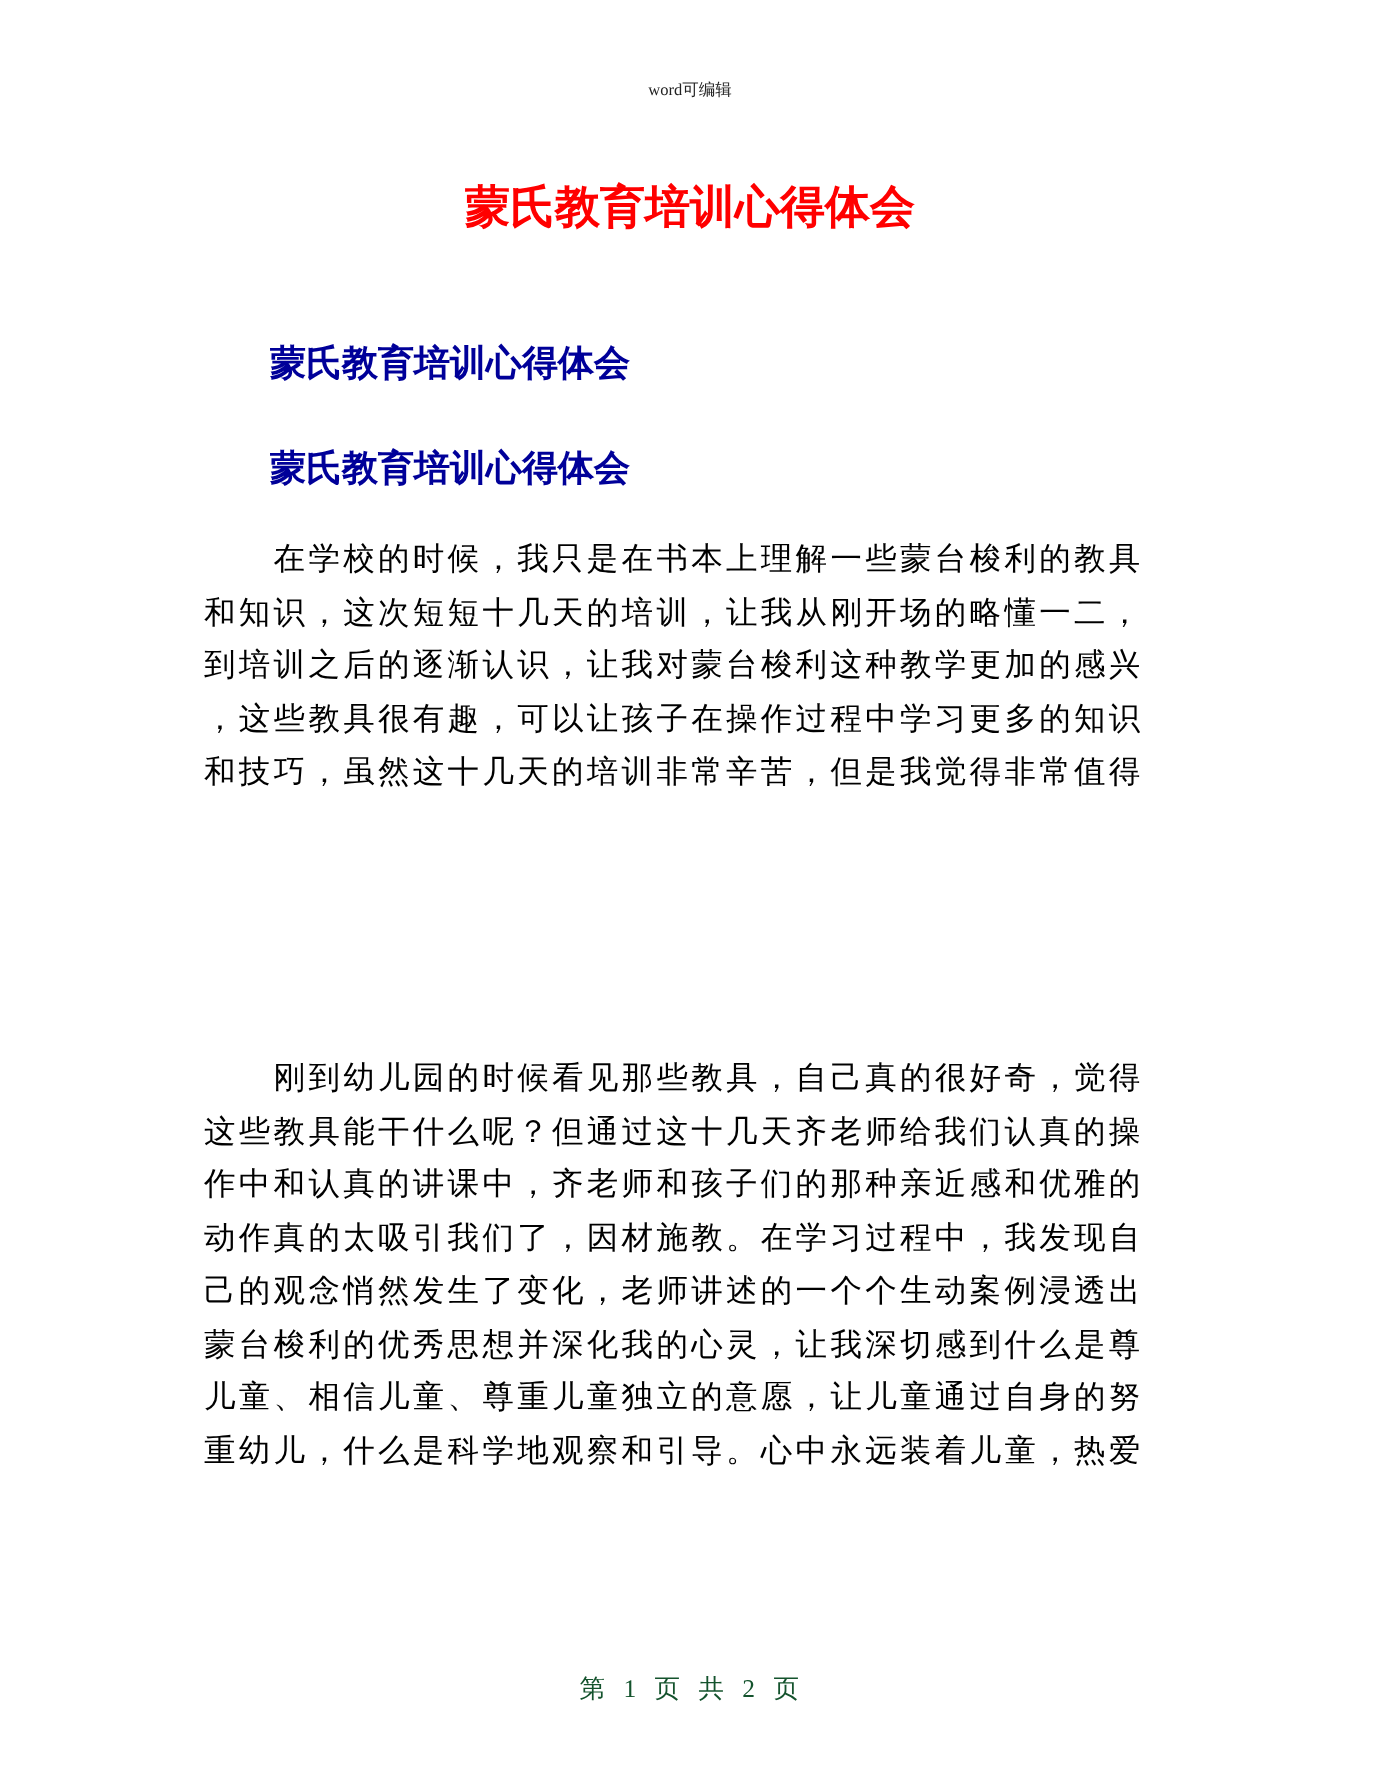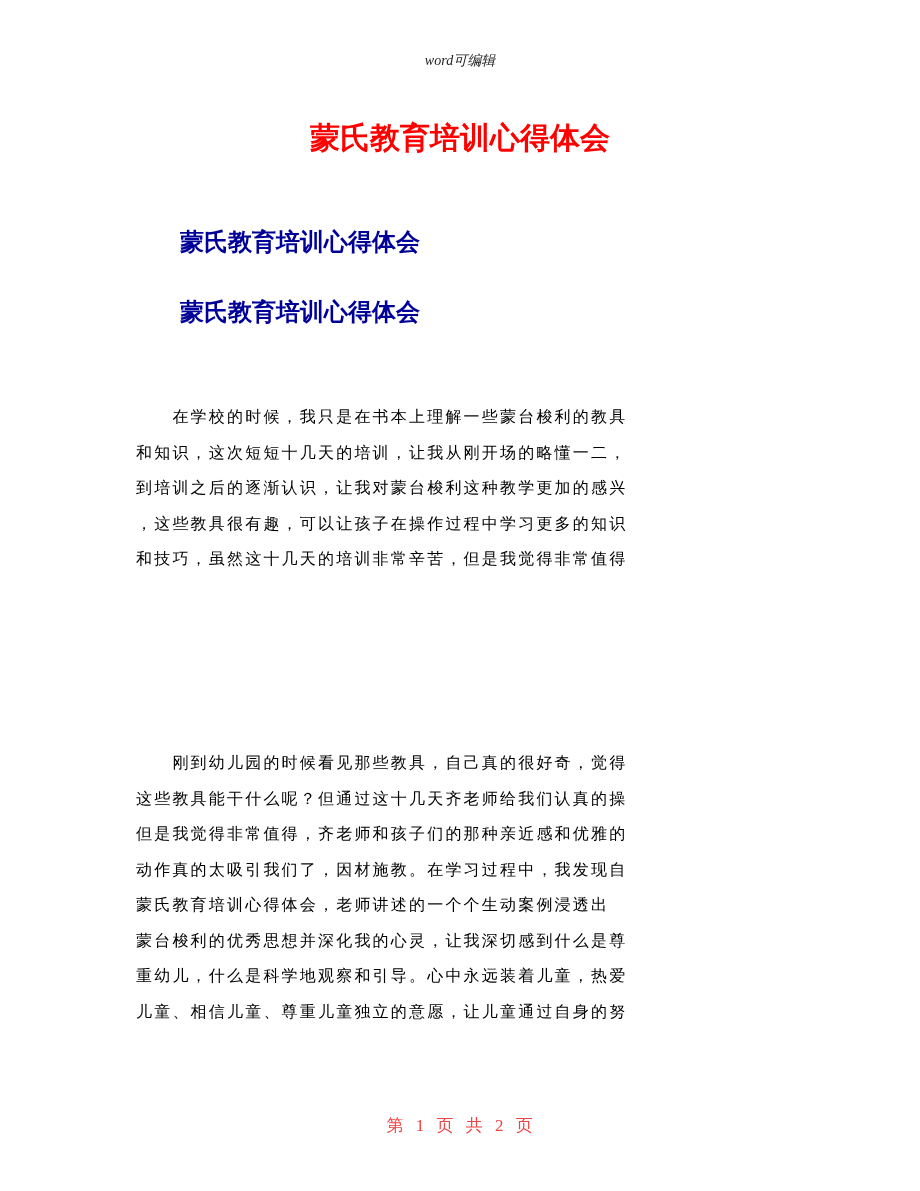--- a/index.html
+++ b/index.html
@@ -1,33 +1,33 @@
 <!DOCTYPE html>
 <html><head>
 <meta charset="utf-8">
 <style>
   html, body { margin: 0; padding: 0; background: #ffffff; }
   body { width: 920px; height: 1191px; position: relative; overflow: hidden;
          font-family: "DejaVu Serif", "Liberation Serif", serif; color: #000; }
   .header { position: absolute; top: 52px; left: 0; width: 920px; text-align: center;
-            font-size: 14px; color: #222; font-family: "Liberation Serif", serif; font-style: italic; }
+            font-size: 11px; color: #222; font-family: "Liberation Serif", serif; }
   .title { position: absolute; top: 118px; left: 0; width: 920px; text-align: center;
            font-size: 30px; font-weight: bold; color: #ff0000;
            font-family: "DejaVu Sans", sans-serif; letter-spacing: 0px; }
   .subtitle { position: absolute; left: 180px; font-size: 24px; font-weight: bold;
               color: #000099; font-family: "DejaVu Sans", sans-serif; }
   .sub1 { top: 226px; }
   .sub2 { top: 296px; }
-  .body-text { position: absolute; left: 136px; width: 650px; font-size: 16px;
-               line-height: 35.5px; letter-spacing: 2.2px; text-align: justify; margin-top: 44px; }
+  .body-text { position: absolute; left: 136px; width: 650px; font-size: 21px;
+               line-height: 35.5px; letter-spacing: 2.2px; text-align: justify; }
   .p1 { top: 355px; }
   .p2 { top: 701px; }
   .body-text .line { display: block; white-space: nowrap; height: 35.5px; }
   .footer { position: absolute; top: 1114px; left: 0; width: 920px; text-align: center;
-            font-size: 17px; color: #ef4444; font-family: "Liberation Serif", serif;
+            font-size: 17px; color: #14532d; font-family: "Liberation Serif", serif;
             word-spacing: 6px; letter-spacing: 1px; }
 </style>
 </head>
 <body>
 
 <div class="header">word可编辑</div>
 
 <div class="title">蒙氏教育培训心得体会</div>
 
 <div class="subtitle sub1">蒙氏教育培训心得体会</div>
@@ -37,21 +37,21 @@
   <span class="line">　　在学校的时候，我只是在书本上理解一些蒙台梭利的教具</span>
   <span class="line">和知识，这次短短十几天的培训，让我从刚开场的略懂一二，</span>
   <span class="line">到培训之后的逐渐认识，让我对蒙台梭利这种教学更加的感兴</span>
   <span class="line">，这些教具很有趣，可以让孩子在操作过程中学习更多的知识</span>
   <span class="line">和技巧，虽然这十几天的培训非常辛苦，但是我觉得非常值得</span>
 </div>
 
 <div class="body-text p2">
   <span class="line">　　刚到幼儿园的时候看见那些教具，自己真的很好奇，觉得</span>
   <span class="line">这些教具能干什么呢？但通过这十几天齐老师给我们认真的操</span>
-  <span class="line">但是我觉得非常值得，齐老师和孩子们的那种亲近感和优雅的</span>
+  <span class="line">作中和认真的讲课中，齐老师和孩子们的那种亲近感和优雅的</span>
   <span class="line">动作真的太吸引我们了，因材施教。在学习过程中，我发现自</span>
-  <span class="line">蒙氏教育培训心得体会，老师讲述的一个个生动案例浸透出</span>
+  <span class="line">己的观念悄然发生了变化，老师讲述的一个个生动案例浸透出</span>
   <span class="line">蒙台梭利的优秀思想并深化我的心灵，让我深切感到什么是尊</span>
+  <span class="line">儿童、相信儿童、尊重儿童独立的意愿，让儿童通过自身的努</span>
   <span class="line">重幼儿，什么是科学地观察和引导。心中永远装着儿童，热爱</span>
-  <span class="line">儿童、相信儿童、尊重儿童独立的意愿，让儿童通过自身的努</span>
 </div>
 
 <div class="footer">第 1 页 共 2 页</div>
 
 </body></html>

